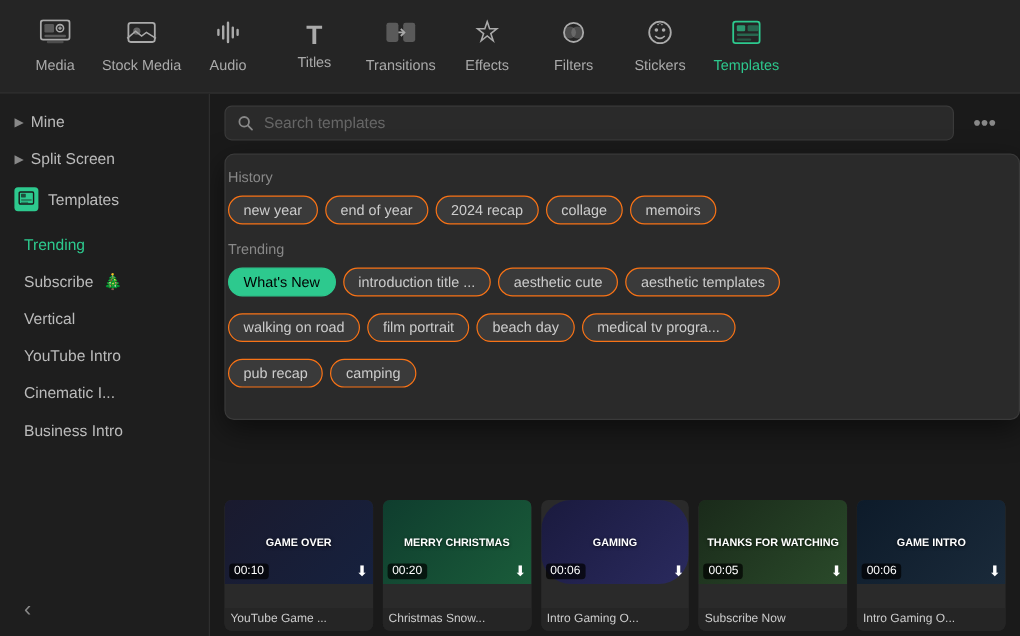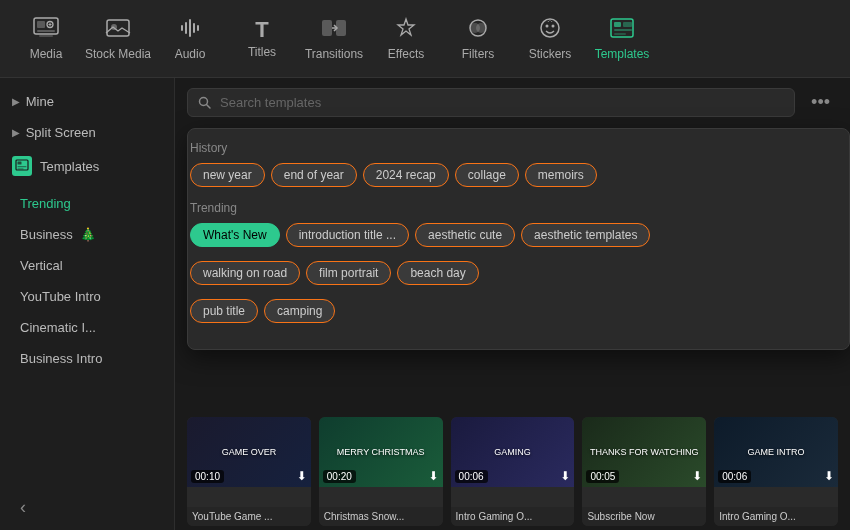--- a/index.html
+++ b/index.html
@@ -254,38 +254,38 @@
       color: #888;
       cursor: pointer;
       font-size: 18px;
       padding: 4px 8px;
       border-radius: 4px;
     }
 
     
     .t1 { background: linear-gradient(135deg, #1a1a2e, #16213e); }
     .t2 { background: linear-gradient(135deg, #0f3d2e, #1a5c3a); padding-left: 42px; }
-    .t3 { background: linear-gradient(135deg, #1a1a3e, #2a2a5e); }
+    .t3 { background: linear-gradient(135deg, #1a1a3e, #2a2a5e); border-radius: 25px; }
     .t4 { background: linear-gradient(135deg, #1a2a1a, #2a4a2a); }
     .t5 { background: linear-gradient(135deg, #0d1b2a, #1a2a3a); }
     .t6 { background: linear-gradient(135deg, #2a1a1a, #3d1a1a); }
     .t7 { background: linear-gradient(135deg, #2d1a3a, #1a0a2a); }
     .t8 { background: linear-gradient(135deg, #1a1a1a, #2a2a2a); }
     .t9 { background: linear-gradient(135deg, #1a1a2a, #0a0a1a); }
     .t10 { background: linear-gradient(135deg, #2a2a2a, #1a1a1a); }
 
     .thumb-overlay-text {
       position: absolute;
       top: 50%;
       left: 50%;
       transform: translate(-50%, -50%);
       text-align: center;
       font-size: 9px;
       color: #fff;
-      font-weight: normal;
+      font-weight: bold;
       text-shadow: 0 1px 3px rgba(0,0,0,0.8);
       pointer-events: none;
       width: 90%;
     }
   </style>
 </head>
 <body>
 
 <div class="top-nav">
   <div class="nav-item">
@@ -399,21 +399,21 @@
           <rect x="2.5" y="9.2" width="6" height="1.2" rx="0.5" fill="#1a1a1a" opacity="0.4"></rect>
         </svg>
       </div>
       <span>Templates</span>
     </div>
     <div class="sidebar-nav-items">
       <div class="sidebar-nav-item active">
         <span>Trending</span>
       </div>
       <div class="sidebar-nav-item">
-        <span>Business</span>
+        <span>Subscribe</span>
         <span>🎄</span>
       </div>
       <div class="sidebar-nav-item">
         <span>Vertical</span>
       </div>
       <div class="sidebar-nav-item">
         <span>YouTube Intro</span>
       </div>
       <div class="sidebar-nav-item">
         <span>Cinematic I...</span>
@@ -456,23 +456,24 @@
       <div class="tags-row">
         <span class="tag active">What's New</span>
         <span class="tag">introduction title ...</span>
         <span class="tag">aesthetic cute</span>
         <span class="tag">aesthetic templates</span>
       </div>
       <div class="tags-row">
         <span class="tag">walking on road</span>
         <span class="tag">film portrait</span>
         <span class="tag">beach day</span>
+        <span class="tag">medical tv progra...</span>
       </div>
       <div class="tags-row">
-        <span class="tag">pub title</span>
+        <span class="tag">pub recap</span>
         <span class="tag">camping</span>
       </div>
     </div>
 
     <div class="grid-container" style="margin-top: 290px;">
       <div class="grid" id="grid">
           <div class="grid-item">
     <div class="thumbnail">
       <div class="thumb-bg t1">
         <div class="thumb-overlay-text">GAME OVER</div>

